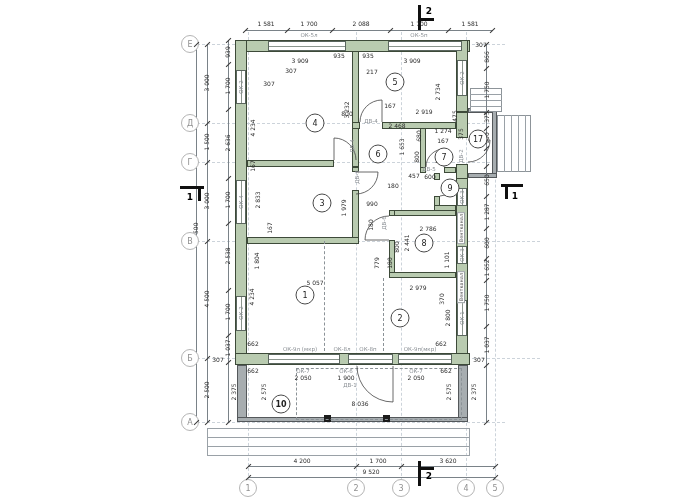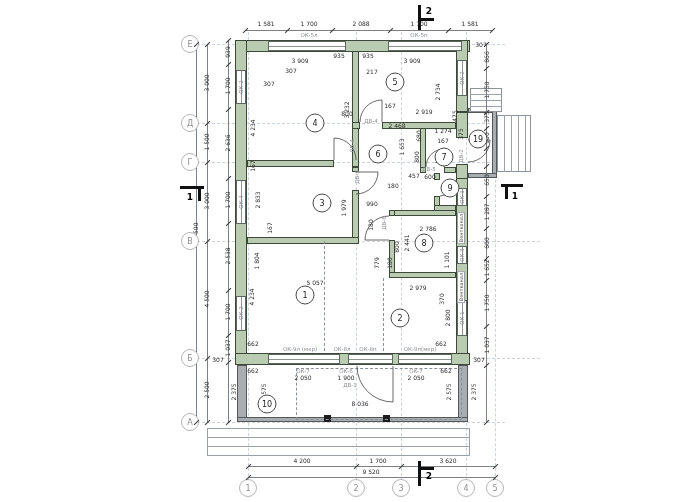--- a/index.html
+++ b/index.html
@@ -266,22 +266,22 @@
     <div class="lbl" style="left: 371px; top: 472px;">9 520</div>
     <div class="rc" style="left: 305px; top: 295px;">1</div>
     <div class="rc" style="left: 400px; top: 318px;">2</div>
     <div class="rc" style="left: 322px; top: 203px;">3</div>
     <div class="rc" style="left: 315px; top: 123px;">4</div>
     <div class="rc" style="left: 395px; top: 82px;">5</div>
     <div class="rc" style="left: 378px; top: 154px;">6</div>
     <div class="rc" style="left: 444px; top: 157px;">7</div>
     <div class="rc" style="left: 424px; top: 243px;">8</div>
     <div class="rc" style="left: 450px; top: 188px;">9</div>
-    <div class="rc" style="left: 267px; top: 404px;">10</div>
-    <div class="rc" style="left: 478px; top: 139px;">19</div>
+    <div class="rc" style="left: 281px; top: 404px; font-weight: bold;">10</div>
+    <div class="rc" style="left: 478px; top: 139px;">17</div>
     <div class="ac" style="left: 190px; top: 44px;">Е</div>
     <div class="ac" style="left: 190px; top: 123px;">Д</div>
     <div class="ac" style="left: 190px; top: 162px;">Г</div>
     <div class="ac" style="left: 190px; top: 241px;">В</div>
     <div class="ac" style="left: 190px; top: 358px;">Б</div>
     <div class="ac" style="left: 190px; top: 422px;">А</div>
     <div class="ac" style="left: 248px; top: 488px;">1</div>
     <div class="ac" style="left: 356px; top: 488px;">2</div>
     <div class="ac" style="left: 401px; top: 488px;">3</div>
     <div class="ac" style="left: 466px; top: 488px;">4</div>

